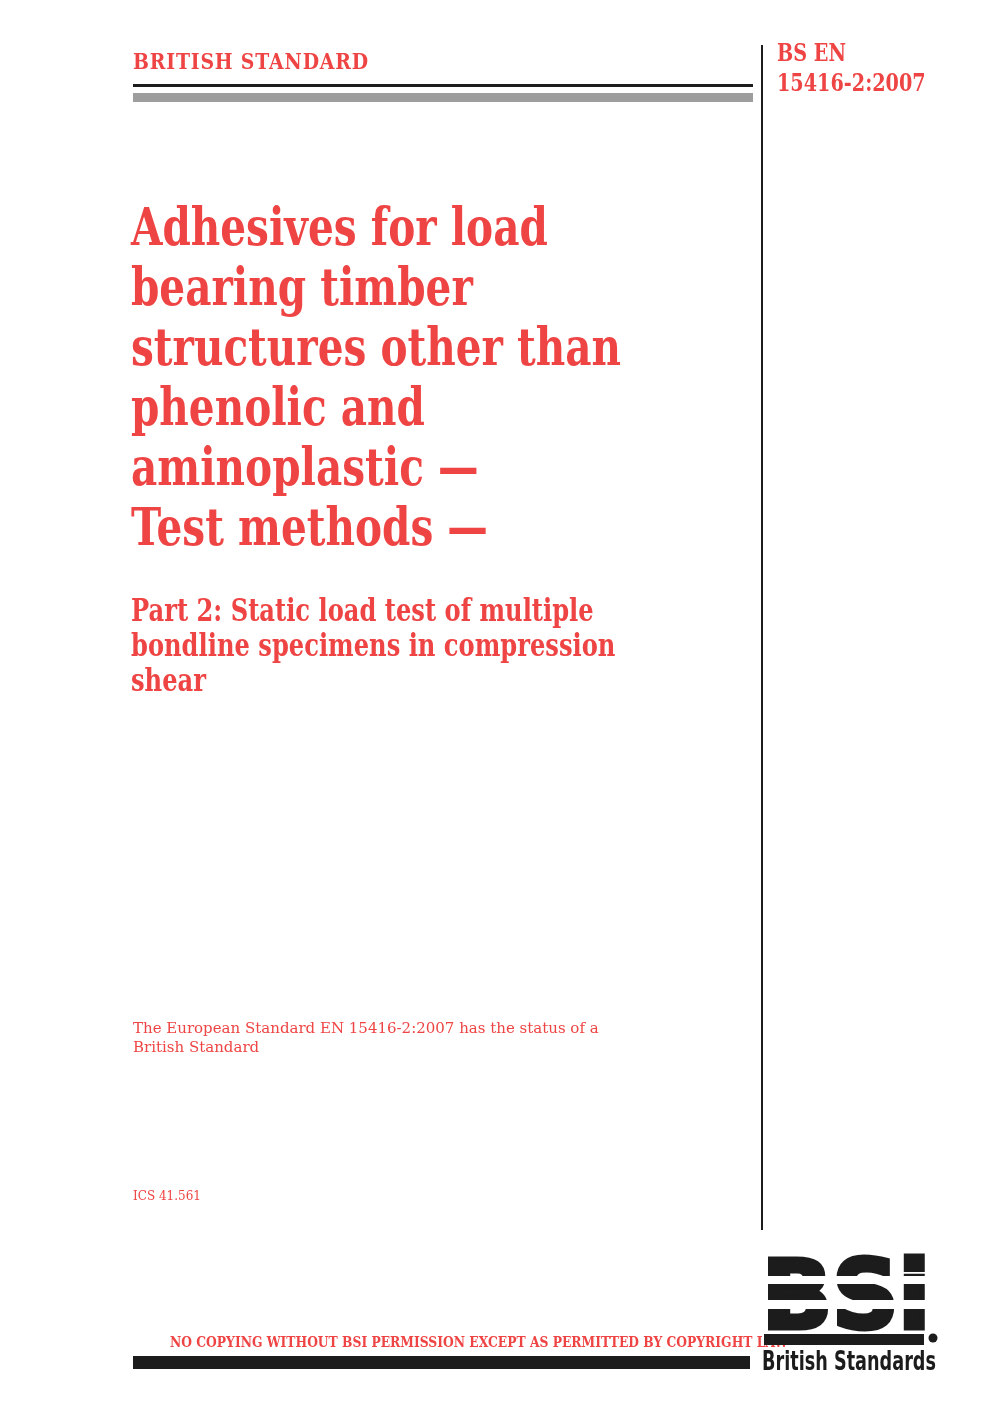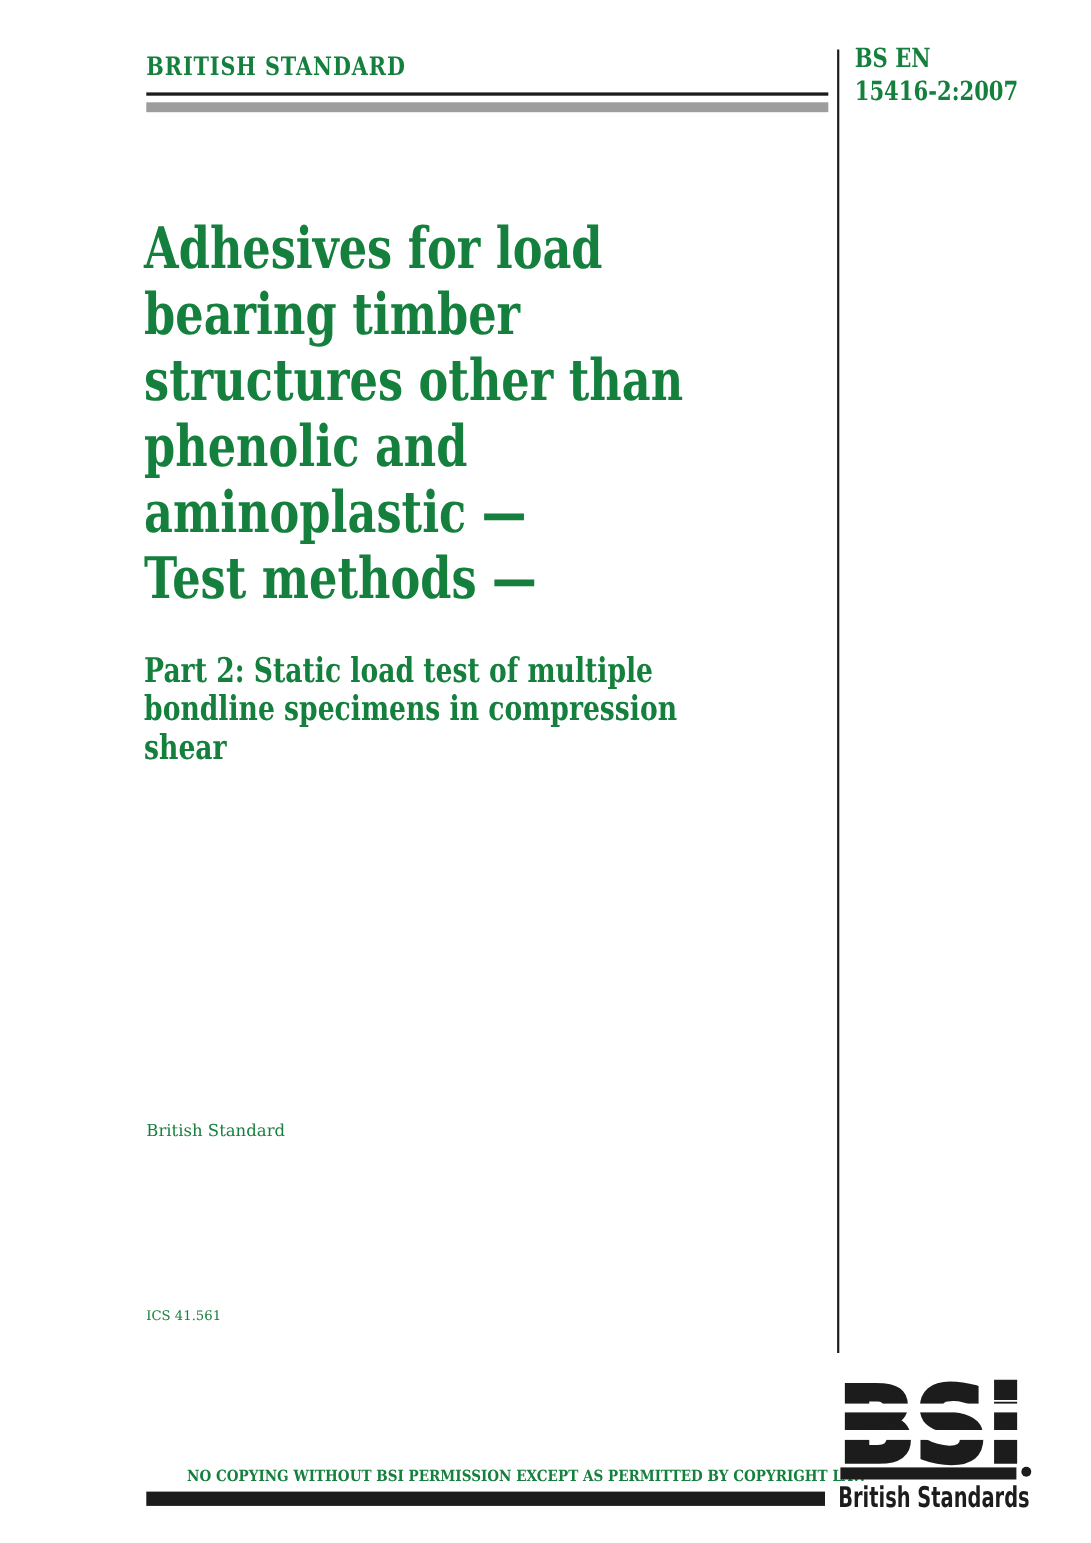--- a/index.html
+++ b/index.html
@@ -1,21 +1,21 @@
 <!DOCTYPE html>
 <html><head>
 <meta charset="utf-8">
 <style>
   html,body{margin:0;padding:0;background:#ffffff;}
   .page{
     position:relative;
     width:992px;height:1403px;
     background:#ffffff;
     font-family:"DejaVu Serif", serif;
-    color:#15803d;
+    color:#ef4444;
     overflow:hidden;
   }
   .abs{position:absolute;}
 
   
   .masthead{
     left:133px;top:47px;
     font-size:23px;font-weight:bold;
     letter-spacing:1px;white-space:nowrap;
     transform:scaleX(0.82);transform-origin:left top;
@@ -89,20 +89,21 @@
     <div>Test methods —</div>
   </div>
 
   <div class="abs subtitle">
     <div>Part 2: Static load test of multiple</div>
     <div>bondline specimens in compression</div>
     <div>shear</div>
   </div>
 
   <div class="abs status-note">
+    <div>The European Standard EN 15416-2:2007 has the status of a</div>
     <div>British Standard</div>
   </div>
 
   <div class="abs ics">ICS 41.561</div>
 
   <div class="abs copyright">NO COPYING WITHOUT BSI PERMISSION EXCEPT AS PERMITTED BY COPYRIGHT LAW</div>
   <div class="abs footer-bar"></div>
 
   <svg class="abs bsi-logo" width="190" height="132" viewBox="0 0 190 132" xmlns="http://www.w3.org/2000/svg">
     <text x="2" y="78" font-family="DejaVu Sans, sans-serif" font-weight="bold" font-size="94" fill="#1c1c1c" stroke="#1c1c1c" stroke-width="5" textLength="168" lengthAdjust="spacingAndGlyphs">BSi</text>

